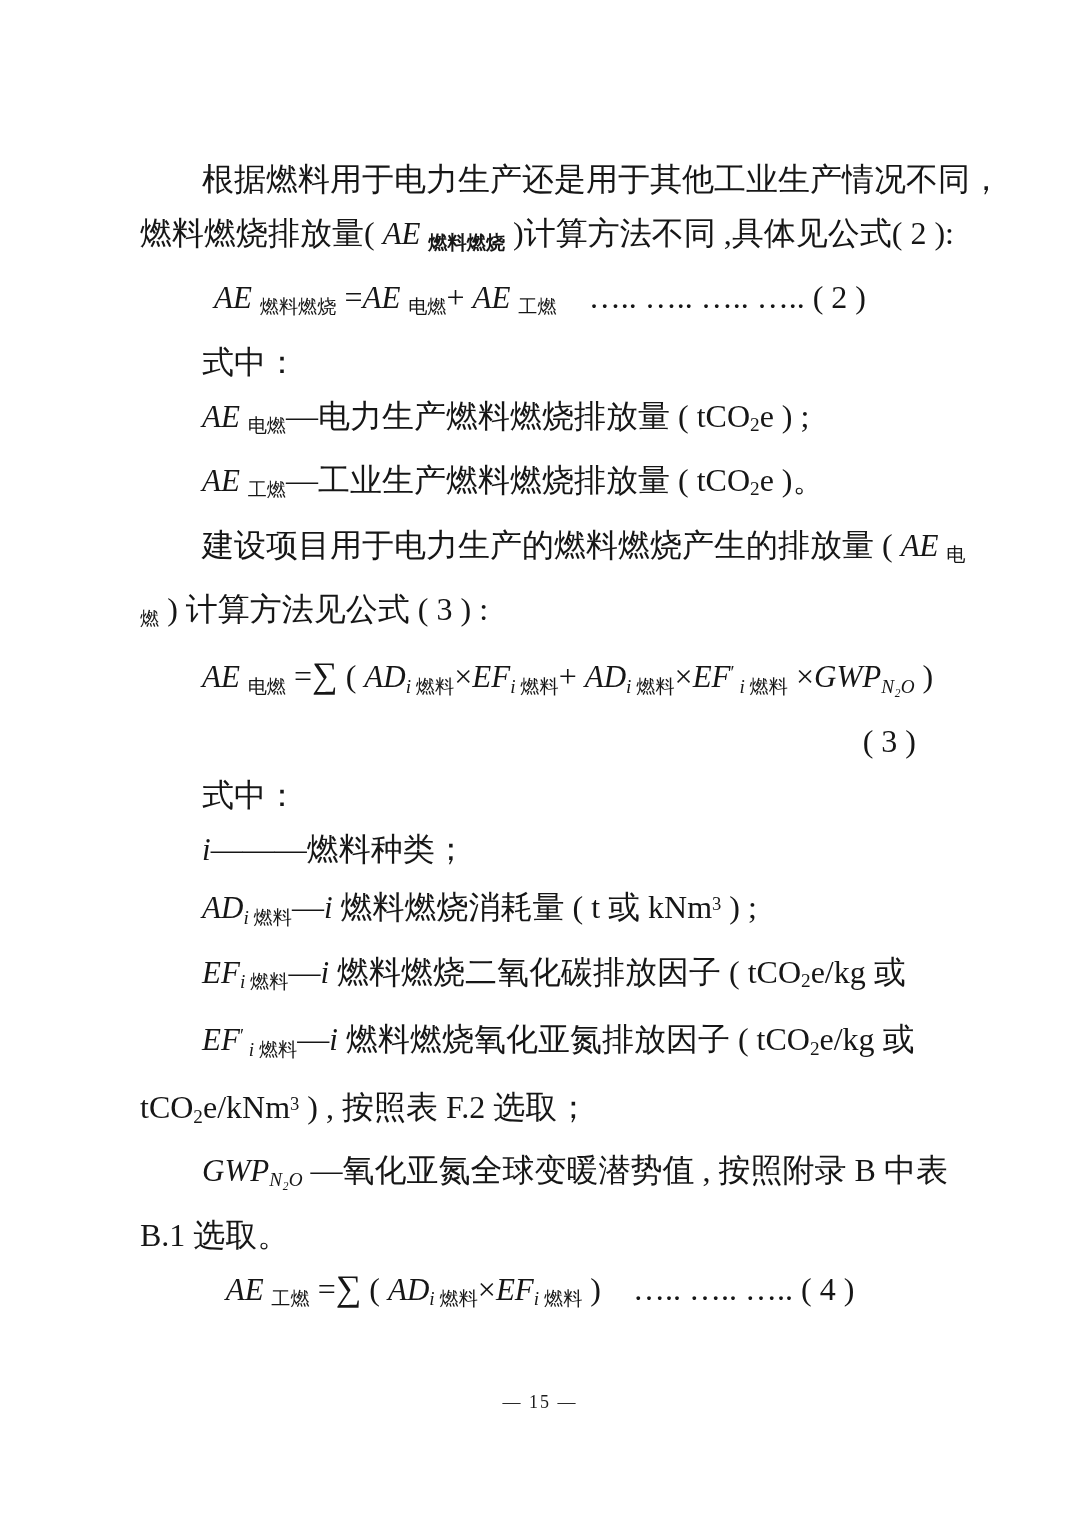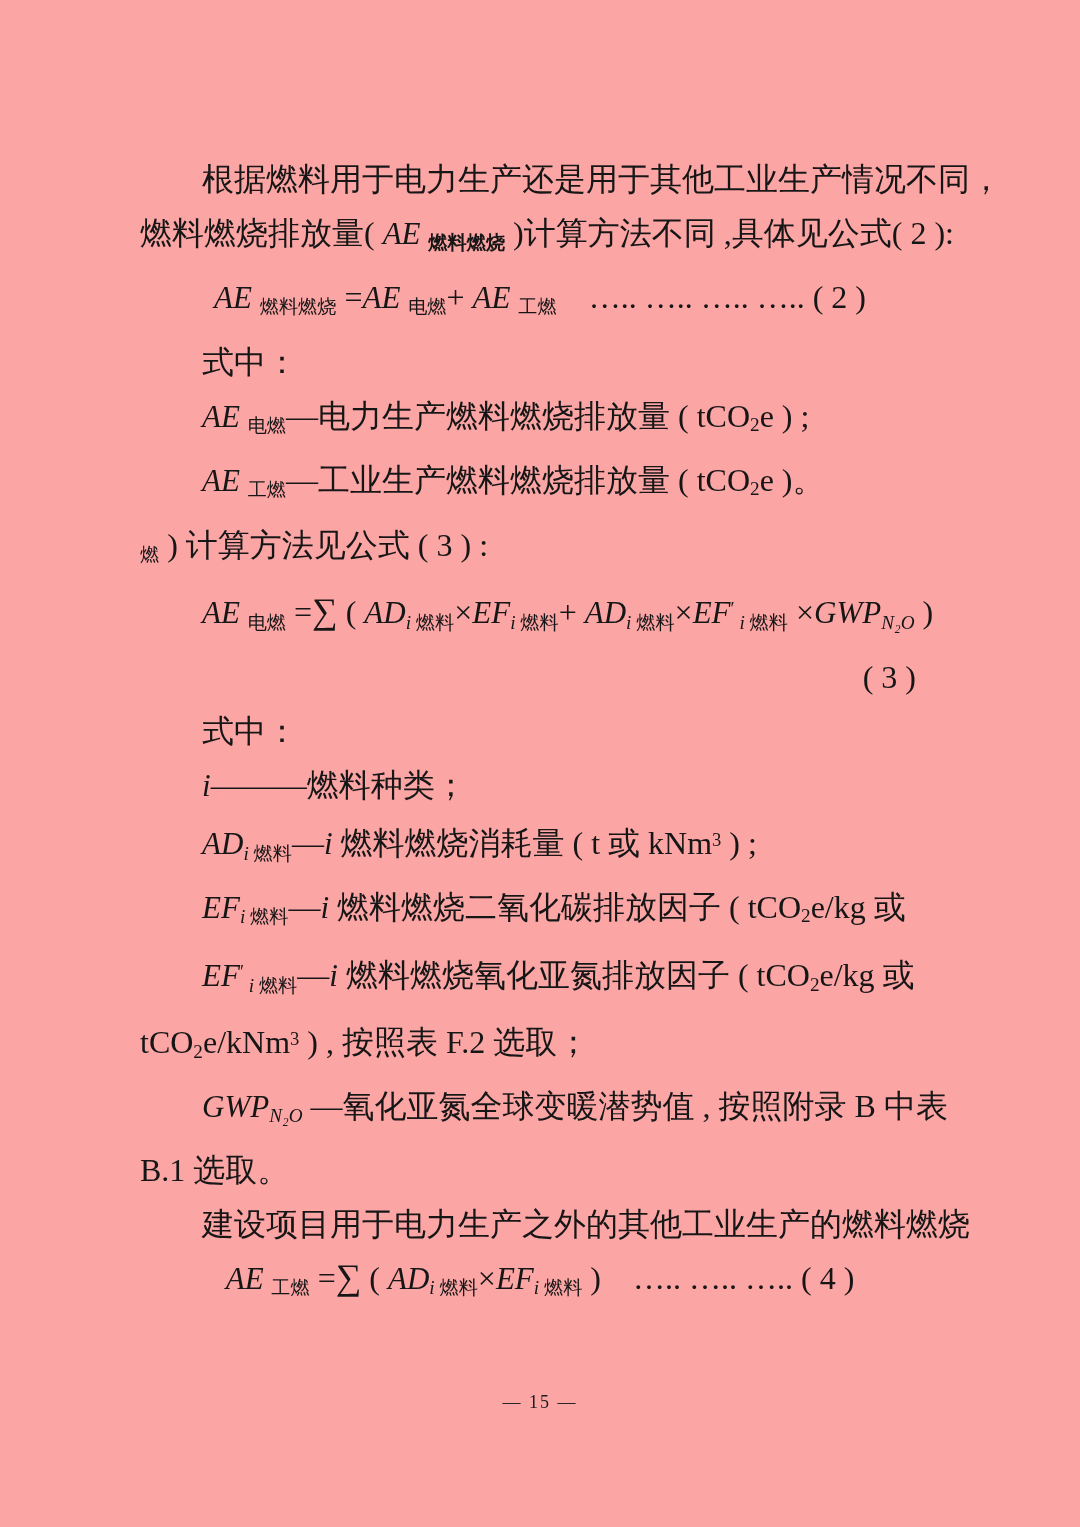--- a/index.html
+++ b/index.html
@@ -5,21 +5,21 @@
   html, body {
     margin: 0;
     padding: 0;
     background: #e8e8e8;
   }
   .page {
     position: relative;
     width: 1080px;
     height: 1527px;
     margin: 0 auto;
-    background: #fca5a5;
+    background: #ffffff;
     color: #161616;
     font-family: "Liberation Serif", "DejaVu Serif", serif;
     box-sizing: border-box;
     padding: 152px 140px 0 140px;
     overflow: hidden;
   }
   .doc-body {
     width: 800px;
   }
   .line {
@@ -79,28 +79,28 @@
 <body>
 
 <div class="page">
   <div class="doc-body">
       <div class="line indent"><span class="seg-r">根据燃料用于电力生产还是用于其他工业生产情况不同，</span></div>
       <div class="line"><span class="seg-b">燃料燃烧排放量( </span><span class="seg-i">AE </span><span class="seg-bsub">燃料燃烧</span><span class="seg-r"> )计算方法不同 ,具体见公式( 2 ):</span></div>
       <div class="line align-center"><span class="seg-i">AE </span><span class="seg-sub">燃料燃烧</span><span class="seg-r"> =</span><span class="seg-i">AE </span><span class="seg-sub">电燃</span><span class="seg-r">+ </span><span class="seg-i">AE </span><span class="seg-sub">工燃</span><span class="seg-r">　….. ….. ….. ….. ( 2 )</span></div>
       <div class="line indent"><span class="seg-r">式中：</span></div>
       <div class="line indent"><span class="seg-i">AE </span><span class="seg-sub">电燃</span><span class="seg-r">—电力生产燃料燃烧排放量 ( tCO</span><span class="seg-subn">2</span><span class="seg-r">e ) ;</span></div>
       <div class="line indent"><span class="seg-i">AE </span><span class="seg-sub">工燃</span><span class="seg-r">—工业生产燃料燃烧排放量 ( tCO</span><span class="seg-subn">2</span><span class="seg-r">e )。</span></div>
+      <div class="line indent"><span class="seg-r">建设项目用于电力生产的燃料燃烧产生的排放量 ( </span><span class="seg-i">AE </span><span class="seg-sub">电</span></div>
       <div class="line"><span class="seg-sub">燃</span><span class="seg-r"> ) 计算方法见公式 ( 3 ) :</span></div>
       <div class="line indent"><span class="seg-i">AE </span><span class="seg-sub">电燃</span><span class="seg-r"> =</span><span class="seg-sum">∑</span><span class="seg-r"> ( </span><span class="seg-i">AD</span><span class="seg-isub">i </span><span class="seg-sub">燃料</span><span class="seg-r">×</span><span class="seg-i">EF</span><span class="seg-isub">i </span><span class="seg-sub">燃料</span><span class="seg-r">+ </span><span class="seg-i">AD</span><span class="seg-isub">i </span><span class="seg-sub">燃料</span><span class="seg-r">×</span><span class="seg-i">EF</span><span class="seg-sup">′</span><span class="seg-isub"> i </span><span class="seg-sub">燃料</span><span class="seg-r"> ×</span><span class="seg-i">GWP</span><span class="seg-isub">N₂O</span><span class="seg-r"> )</span></div>
       <div class="line align-right"><span class="seg-r">( 3 )</span></div>
       <div class="line indent"><span class="seg-r">式中：</span></div>
       <div class="line indent"><span class="seg-i">i</span><span class="seg-r">———燃料种类；</span></div>
       <div class="line indent"><span class="seg-i">AD</span><span class="seg-isub">i </span><span class="seg-sub">燃料</span><span class="seg-r">—</span><span class="seg-i">i</span><span class="seg-r"> 燃料燃烧消耗量 ( t 或 kNm</span><span class="seg-sup">3</span><span class="seg-r"> ) ;</span></div>
       <div class="line indent"><span class="seg-i">EF</span><span class="seg-isub">i </span><span class="seg-sub">燃料</span><span class="seg-r">—</span><span class="seg-i">i</span><span class="seg-r"> 燃料燃烧二氧化碳排放因子 ( tCO</span><span class="seg-subn">2</span><span class="seg-r">e/kg 或</span></div>
       <div class="line indent"><span class="seg-i">EF</span><span class="seg-sup">′</span><span class="seg-isub"> i </span><span class="seg-sub">燃料</span><span class="seg-r">—</span><span class="seg-i">i</span><span class="seg-r"> 燃料燃烧氧化亚氮排放因子 ( tCO</span><span class="seg-subn">2</span><span class="seg-r">e/kg 或</span></div>
       <div class="line"><span class="seg-r">tCO</span><span class="seg-subn">2</span><span class="seg-r">e/kNm</span><span class="seg-sup">3</span><span class="seg-r"> ) , 按照表 F.2 选取；</span></div>
       <div class="line indent"><span class="seg-i">GWP</span><span class="seg-isub">N₂O</span><span class="seg-r"> —氧化亚氮全球变暖潜势值 , 按照附录 B 中表</span></div>
       <div class="line"><span class="seg-r">B.1 选取。</span></div>
-      <div class="line indent"><span class="seg-r">建设项目用于电力生产之外的其他工业生产的燃料燃烧</span></div>
       <div class="line align-center"><span class="seg-i">AE </span><span class="seg-sub">工燃</span><span class="seg-r"> =</span><span class="seg-sum">∑</span><span class="seg-r"> ( </span><span class="seg-i">AD</span><span class="seg-isub">i </span><span class="seg-sub">燃料</span><span class="seg-r">×</span><span class="seg-i">EF</span><span class="seg-isub">i </span><span class="seg-sub">燃料</span><span class="seg-r"> )　….. ….. ….. ( 4 )</span></div>
     </div>
   <div class="footer">— 15 —</div>
 </div>
 
 </body></html>

